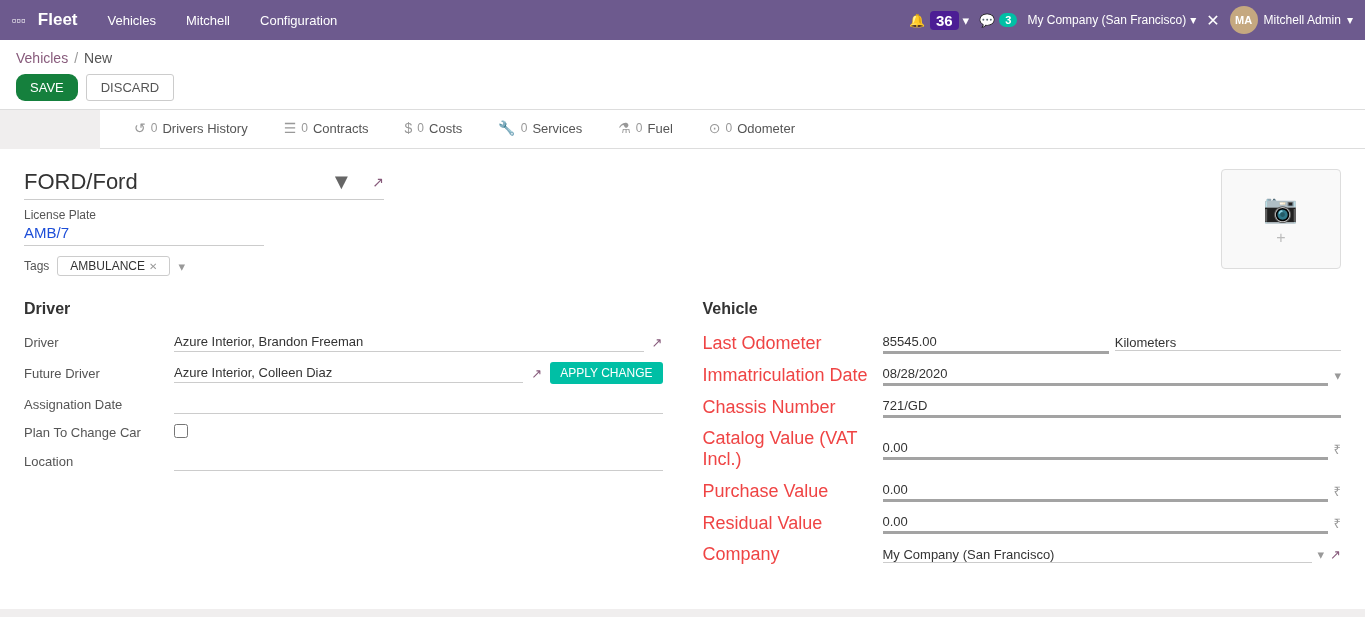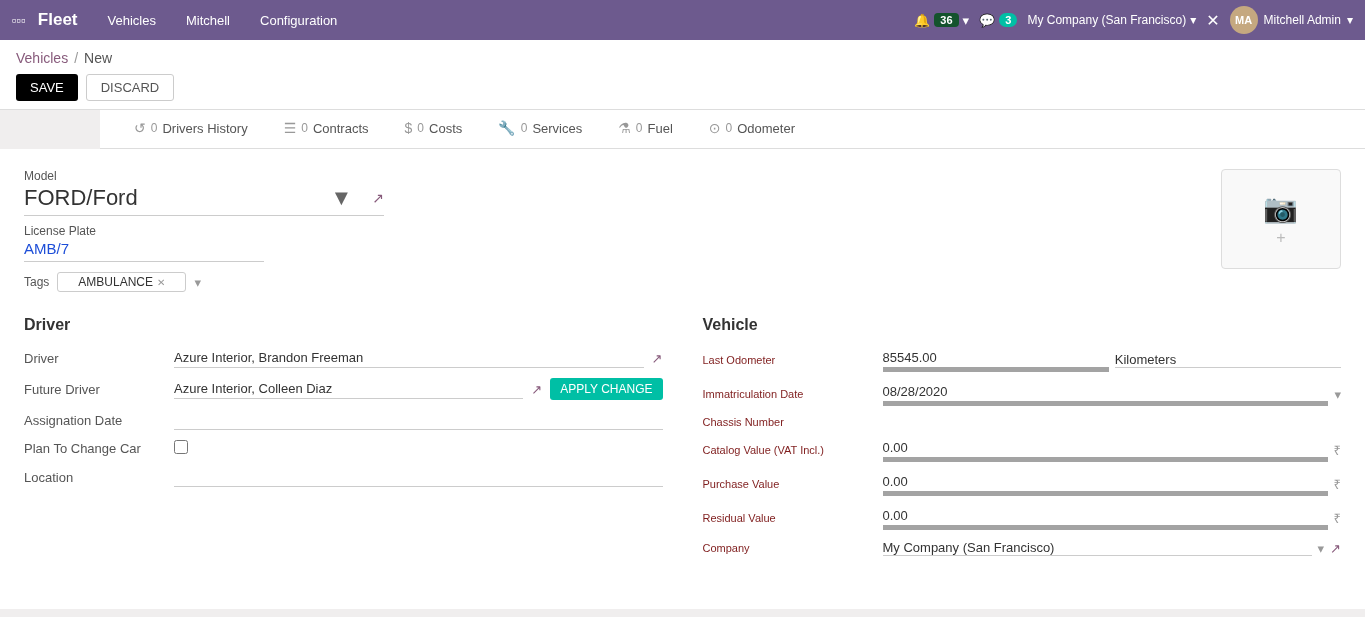--- a/index.html
+++ b/index.html
@@ -13,41 +13,41 @@
       padding: 0 12px;
       height: 40px;
       color: white;
     }
     .navbar-grid-icon { margin-right: 12px; cursor: pointer; }
     .navbar-brand { font-size: 17px; font-weight: bold; margin-right: 24px; }
     .navbar-menu { display: flex; gap: 18px; flex: 1; }
     .navbar-menu-item { color: white; cursor: pointer; font-size: 13px; padding: 4px 6px; }
     .navbar-right { display: flex; align-items: center; gap: 10px; }
     .badge-btn { display: flex; align-items: center; gap: 4px; cursor: pointer; color: white; }
-    .badge { background: #14532d; border-radius: 4px; padding: 1px 6px; font-size: 11px; color: white; font-weight: bold; }
+    .badge { background: #4c1d95; border-radius: 4px; padding: 1px 6px; font-size: 15px; color: white; font-weight: bold; }
     .badge-msg { background: #00bfa5; border-radius: 10px; padding: 1px 6px; font-size: 11px; color: white; font-weight: bold; }
     .company-selector { color: white; cursor: pointer; font-size: 12px; display: flex; align-items: center; gap: 4px; }
     .navbar-close { color: white; cursor: pointer; font-size: 16px; }
     .navbar-user { display: flex; align-items: center; gap: 6px; color: white; cursor: pointer; font-size: 12px; }
     .avatar { width: 28px; height: 28px; border-radius: 50%; background: #c5a880; display: flex; align-items: center; justify-content: center; font-size: 11px; color: white; font-weight: bold; }
 
     
     .breadcrumb-area {
       background: white;
       padding: 10px 16px 0 16px;
       border-bottom: 1px solid #ddd;
     }
     .breadcrumb { display: flex; align-items: center; gap: 6px; font-size: 14px; margin-bottom: 8px; }
     .breadcrumb-link { color: #875a7b; cursor: pointer; font-weight: 500; }
     .breadcrumb-sep { color: #999; }
     .breadcrumb-current { color: #555; }
     .action-btns { display: flex; gap: 8px; margin-bottom: 8px; }
     .btn-save {
-      background: #000000; color: white; border: none; padding: 5px 14px;
-      border-radius: 3px; cursor: pointer; font-size: 13px; font-weight: 500;
+      background: #15803d; color: white; border: none; padding: 5px 14px;
+      border-radius: 9px; cursor: pointer; font-size: 13px; font-weight: 500;
     }
     .btn-discard {
       background: white; color: #555; border: 1px solid #ccc; padding: 5px 14px;
       border-radius: 3px; cursor: pointer; font-size: 13px;
     }
 
     
     .tab-bar {
       background: white;
       display: flex;
@@ -99,21 +99,21 @@
       font-size: 15px; font-weight: 400; color: #333;
       border-bottom: 1px solid #ccc; padding-bottom: 4px; margin-bottom: 10px;
       width: 240px;
     }
     .license-value input { font-size: 15px; border: none; outline: none; color: #1d4ed8; width: 100%; }
 
     .tags-row { display: flex; align-items: center; gap: 8px; margin-bottom: 0; }
     .tags-label { font-size: 12px; color: #555; font-weight: 500; }
     .tag-chip {
       background: white; border: 1px solid #ccc; border-radius: 3px;
-      padding: 2px 20px; font-size: 12px; display: flex; align-items: center; gap: 4px;
+      padding: 2px 12px; font-size: 12px; display: flex; align-items: center; gap: 4px;
       color: #333;
     }
     .tag-remove { cursor: pointer; color: #999; font-size: 10px; }
     .tags-dropdown { cursor: pointer; color: #999; }
 
     
     .photo-placeholder {
       width: 120px; height: 100px;
       border: 1px solid #ddd; border-radius: 4px;
       display: flex; align-items: center; justify-content: center;
@@ -144,24 +144,24 @@
     .field-with-btn .field-select { flex: 1; }
     .ext-link-icon { color: #875a7b; cursor: pointer; font-size: 13px; }
     .apply-btn {
       background: #00bfa5; color: white; border: none; padding: 4px 10px;
       border-radius: 3px; cursor: pointer; font-size: 12px; white-space: nowrap;
     }
     .checkbox-field { width: 14px; height: 14px; cursor: pointer; }
 
     
     .vehicle-field-row { display: flex; align-items: center; margin-bottom: 10px; }
-    .vehicle-field-label { width: 180px; color: #7f1d1d; font-size: 11px; flex-shrink: 0; }
+    .vehicle-field-label { width: 180px; color: #ef4444; font-size: 18px; flex-shrink: 0; }
     .vehicle-field-value { flex: 1; display: flex; align-items: center; gap: 6px; }
     .vehicle-field-value input {
-      border: none; border-bottom: 5px solid #a3a3a3; outline: none;
+      border: none; border-bottom: 3px solid #a3a3a3; outline: none;
       font-size: 13px; color: #333; background: transparent; padding: 2px 0; flex: 1;
     }
     .currency-symbol { color: #999; font-size: 13px; }
     .vehicle-field-value select {
       border: none; border-bottom: 1px solid #ccc; outline: none;
       font-size: 13px; color: #333; background: transparent; cursor: pointer;
       appearance: none; -webkit-appearance: none; flex: 1;
     }
 
     .page-container { position: relative; }
@@ -243,21 +243,20 @@
     <div class="tab-item">
       <span class="tab-icon">⊙</span>
       <span class="tab-count">0</span>
       <span>Odometer</span>
     </div>
   </div>
 
   <div class="form-wrapper">
     <div class="form-top">
       <div class="model-section">
-        <div class="field-label">Model</div>
         <div class="model-value">
           <input type="text" value="FORD/Ford" style="">
           <span class="dropdown-arrow">▼</span>
           <span class="external-link">↗</span>
         </div>
         <div class="license-label">License Plate</div>
         <div class="license-value">
           <input type="text" value="AMB/7" style="">
         </div>
         <div class="tags-row">
@@ -342,20 +341,23 @@
         <div class="vehicle-field-row">
           <span class="vehicle-field-label">Immatriculation Date</span>
           <div class="vehicle-field-value">
             <input type="text" value="08/28/2020" style="">
             <span style="color:#999;cursor:pointer;">▾</span>
           </div>
         </div>
 
         <div class="vehicle-field-row">
           <span class="vehicle-field-label">Chassis Number</span>
+          <div class="vehicle-field-value">
+            <input type="text" value="721/GD" style="">
+          </div>
         </div>
 
         <div class="vehicle-field-row">
           <span class="vehicle-field-label">Catalog Value (VAT Incl.)</span>
           <div class="vehicle-field-value">
             <input type="text" value="0.00" style="">
             <span class="currency-symbol">₹</span>
           </div>
         </div>
 

